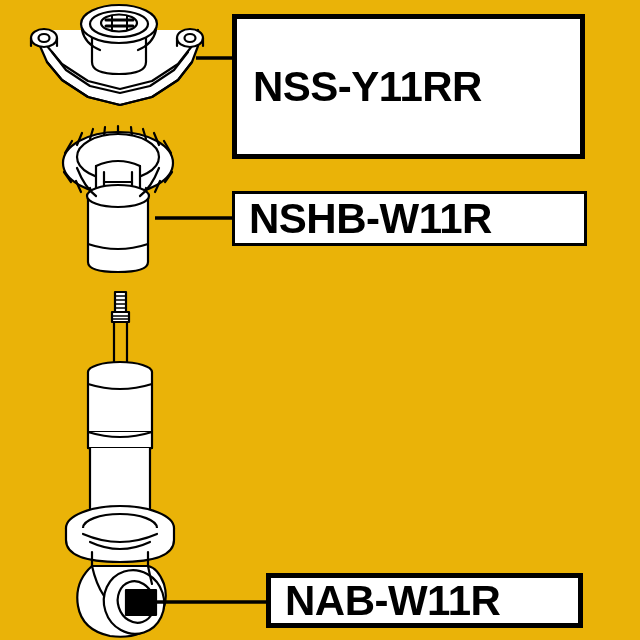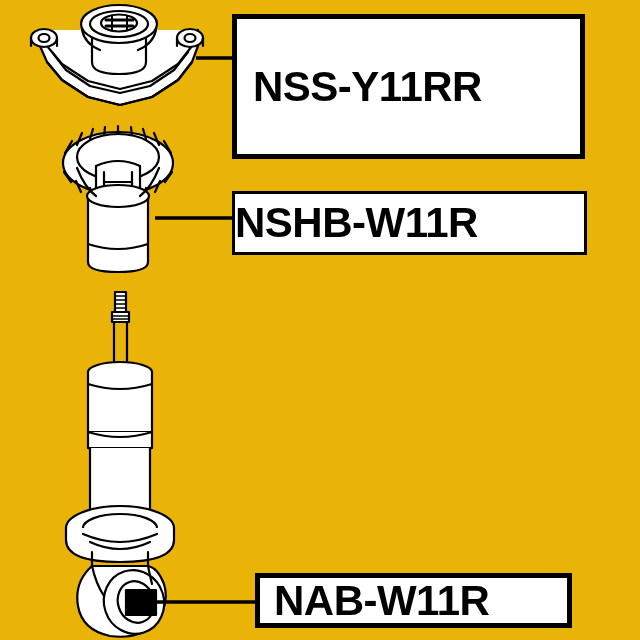--- a/index.html
+++ b/index.html
@@ -54,26 +54,27 @@
     width: 353px;
     height: 145px;
     padding-left: 16px;
     justify-content: space-around;
   }
   #box-nss .part-number { font-size: 42px; }
   #box-nshb {
     left: 232px;
     top: 191px;
     width: 355px;
-    height: 64px;
+    height: 55px;
+    padding-left: 14px;
     justify-content: center;
   }
   #box-nshb .part-number { font-size: 42px; }
   #box-nab {
-    left: 255px;
+    left: 266px;
     top: 573px;
     width: 317px;
     height: 55px;
     padding-left: 14px;
     justify-content: center;
   }
   #box-nab .part-number { font-size: 42px; }
 </style>
 </head>
 <body>

